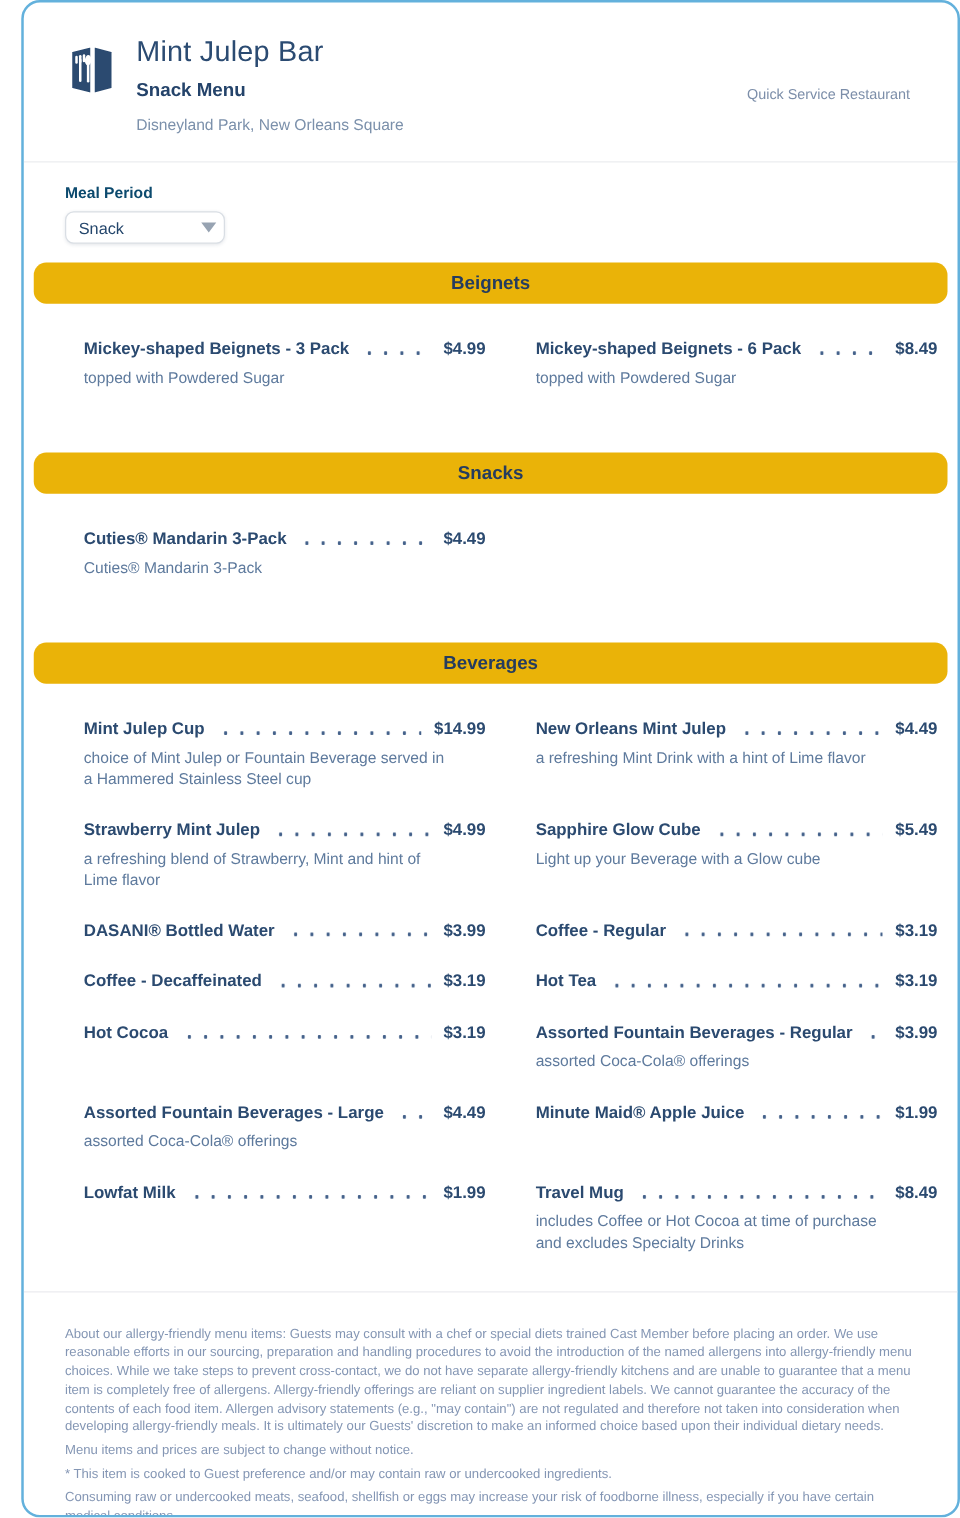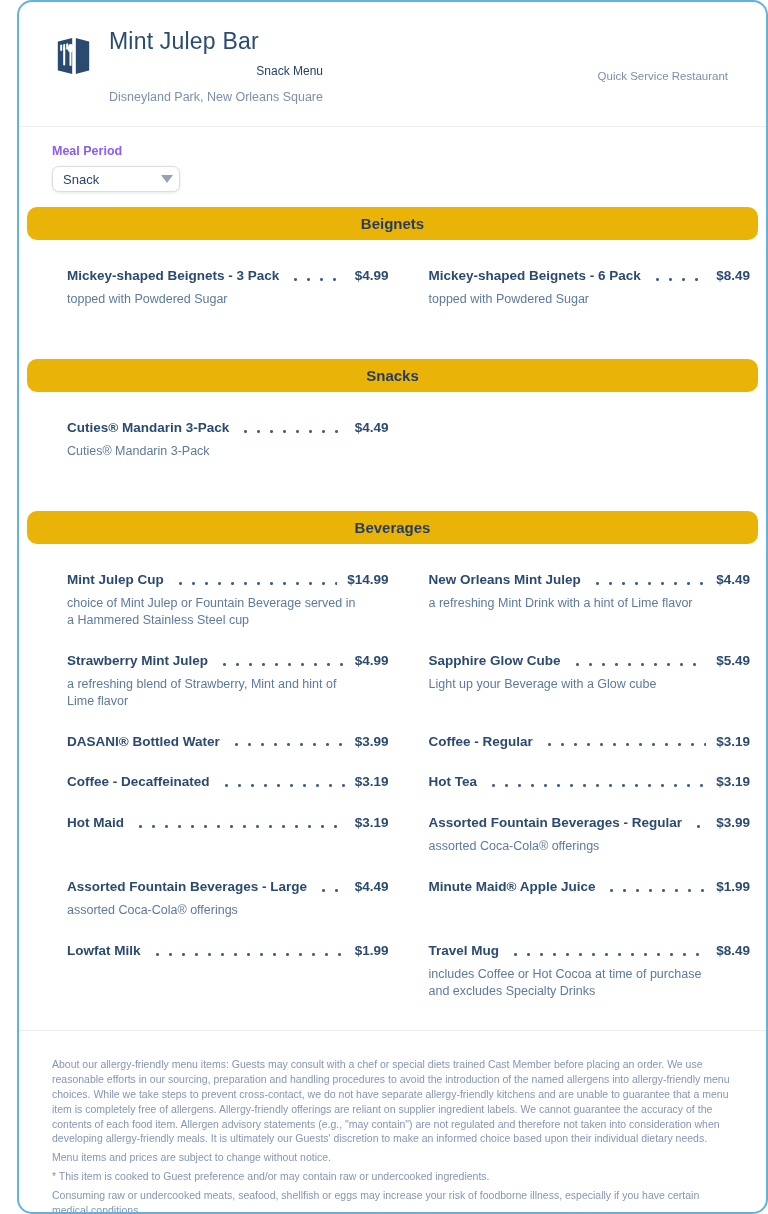--- a/index.html
+++ b/index.html
@@ -17,30 +17,30 @@
 
   
   .header {
     position: relative;
     padding: 26px 36px 22px 30px;
     border-bottom: 1px solid #ecedf0;
   }
   .header-row { display: flex; align-items: flex-start; }
   .logo { width: 48px; height: 48px; margin-right: 12px; flex: 0 0 auto; margin-top: 2px; }
   .page-title { font-size: 23px; font-weight: 400; color: #2b4b72; letter-spacing: .2px; }
-  .menu-subtitle { font-size: 12px; font-weight: 400; color: #24436a; margin-top: 9px; text-align: right; }
+  .menu-subtitle { font-size: 15px; font-weight: 700; color: #24436a; margin-top: 9px; }
   .location { font-size: 12.5px; color: #7b90ab; margin-top: 12px; }
   .service-type {
     position: absolute; right: 38px; top: 68px;
     font-size: 11.5px; color: #7c8ea9;
   }
 
   
   .meal-period { padding: 17px 33px 2px 33px; }
-  .meal-label { font-size: 12.5px; font-weight: 700; color: #8b5cf6; margin-bottom: 8px; }
+  .meal-label { font-size: 12.5px; font-weight: 700; color: #0c4a6e; margin-bottom: 8px; }
   .select-box {
     width: 128px; height: 26px;
     border: 1px solid #d9dee4; border-radius: 7px;
     background: #ffffff;
     box-shadow: 0 1px 3px rgba(40,60,90,.12);
     display: flex; align-items: center;
     padding: 0 6px 0 10px;
     cursor: pointer;
   }
   .select-value { font-size: 13px; color: #23456b; flex: 1; }
@@ -234,21 +234,21 @@
     <div class="item">
       <div class="item-line">
         <span class="item-name">Hot Tea</span>
         <span class="leader"></span>
         <span class="item-price">$3.19</span>
       </div>
 
     </div>
     <div class="item">
       <div class="item-line">
-        <span class="item-name">Hot Maid</span>
+        <span class="item-name">Hot Cocoa</span>
         <span class="leader"></span>
         <span class="item-price">$3.19</span>
       </div>
 
     </div>
     <div class="item">
       <div class="item-line">
         <span class="item-name">Assorted Fountain Beverages - Regular</span>
         <span class="leader"></span>
         <span class="item-price">$3.99</span>

